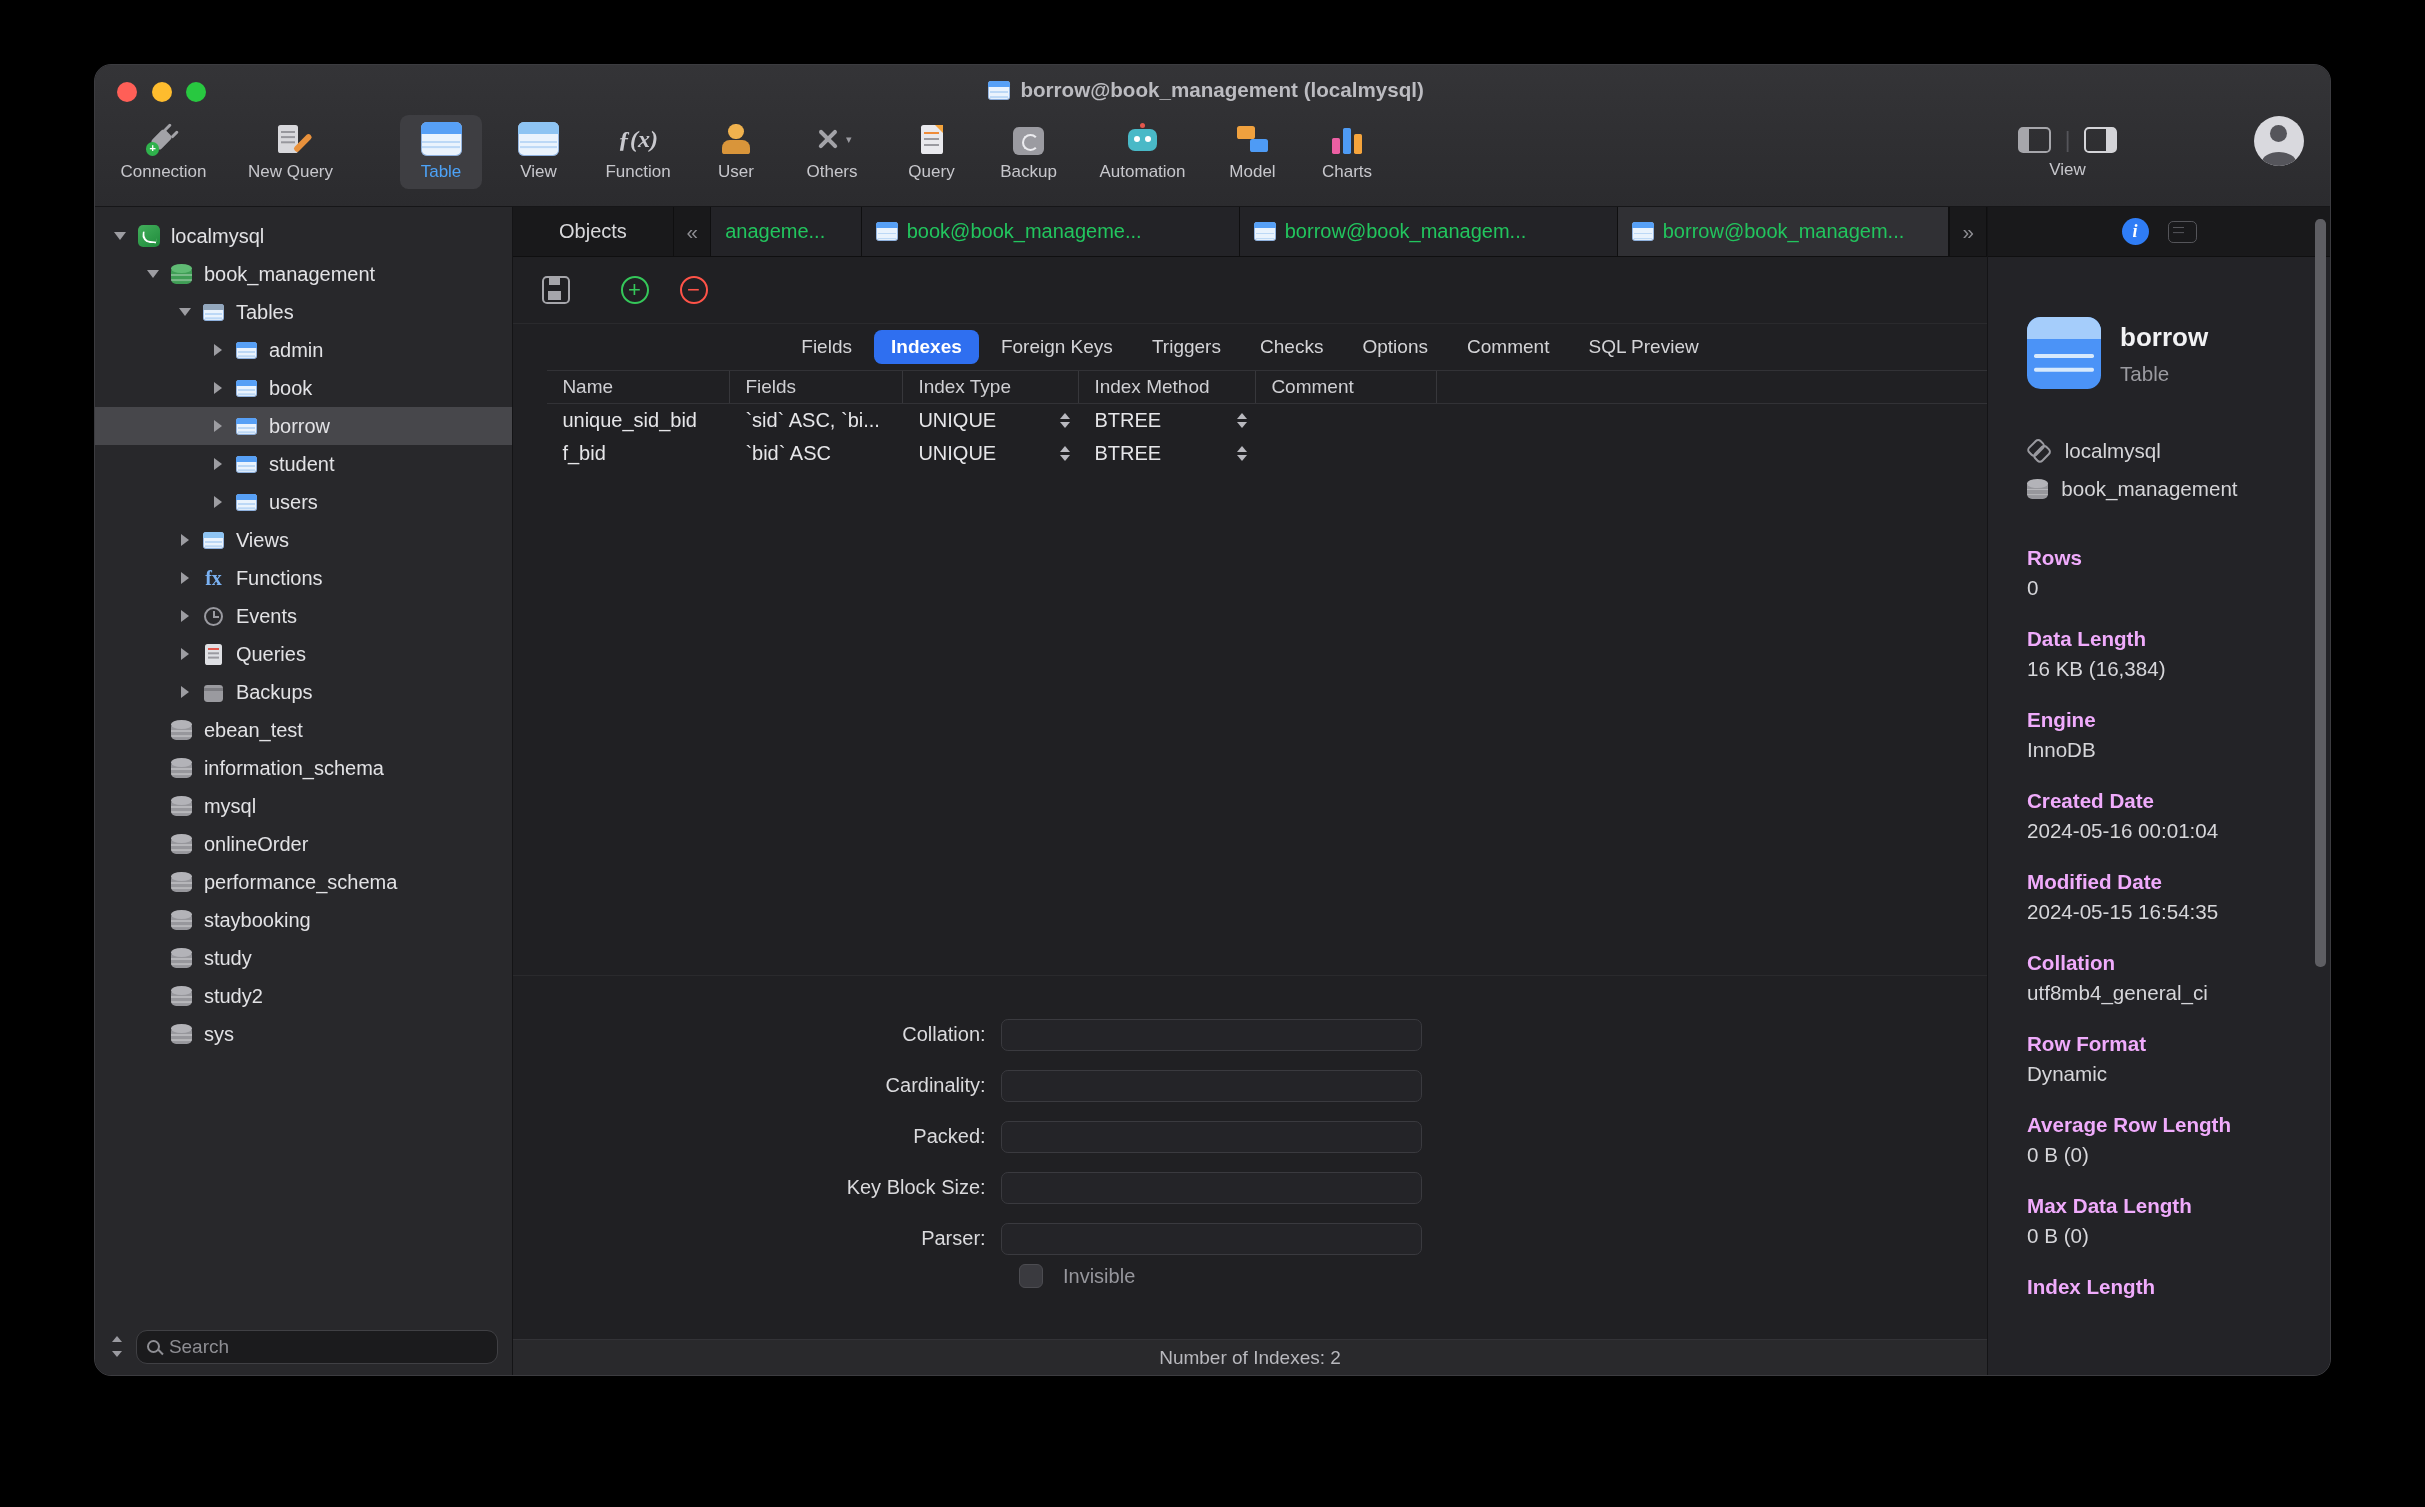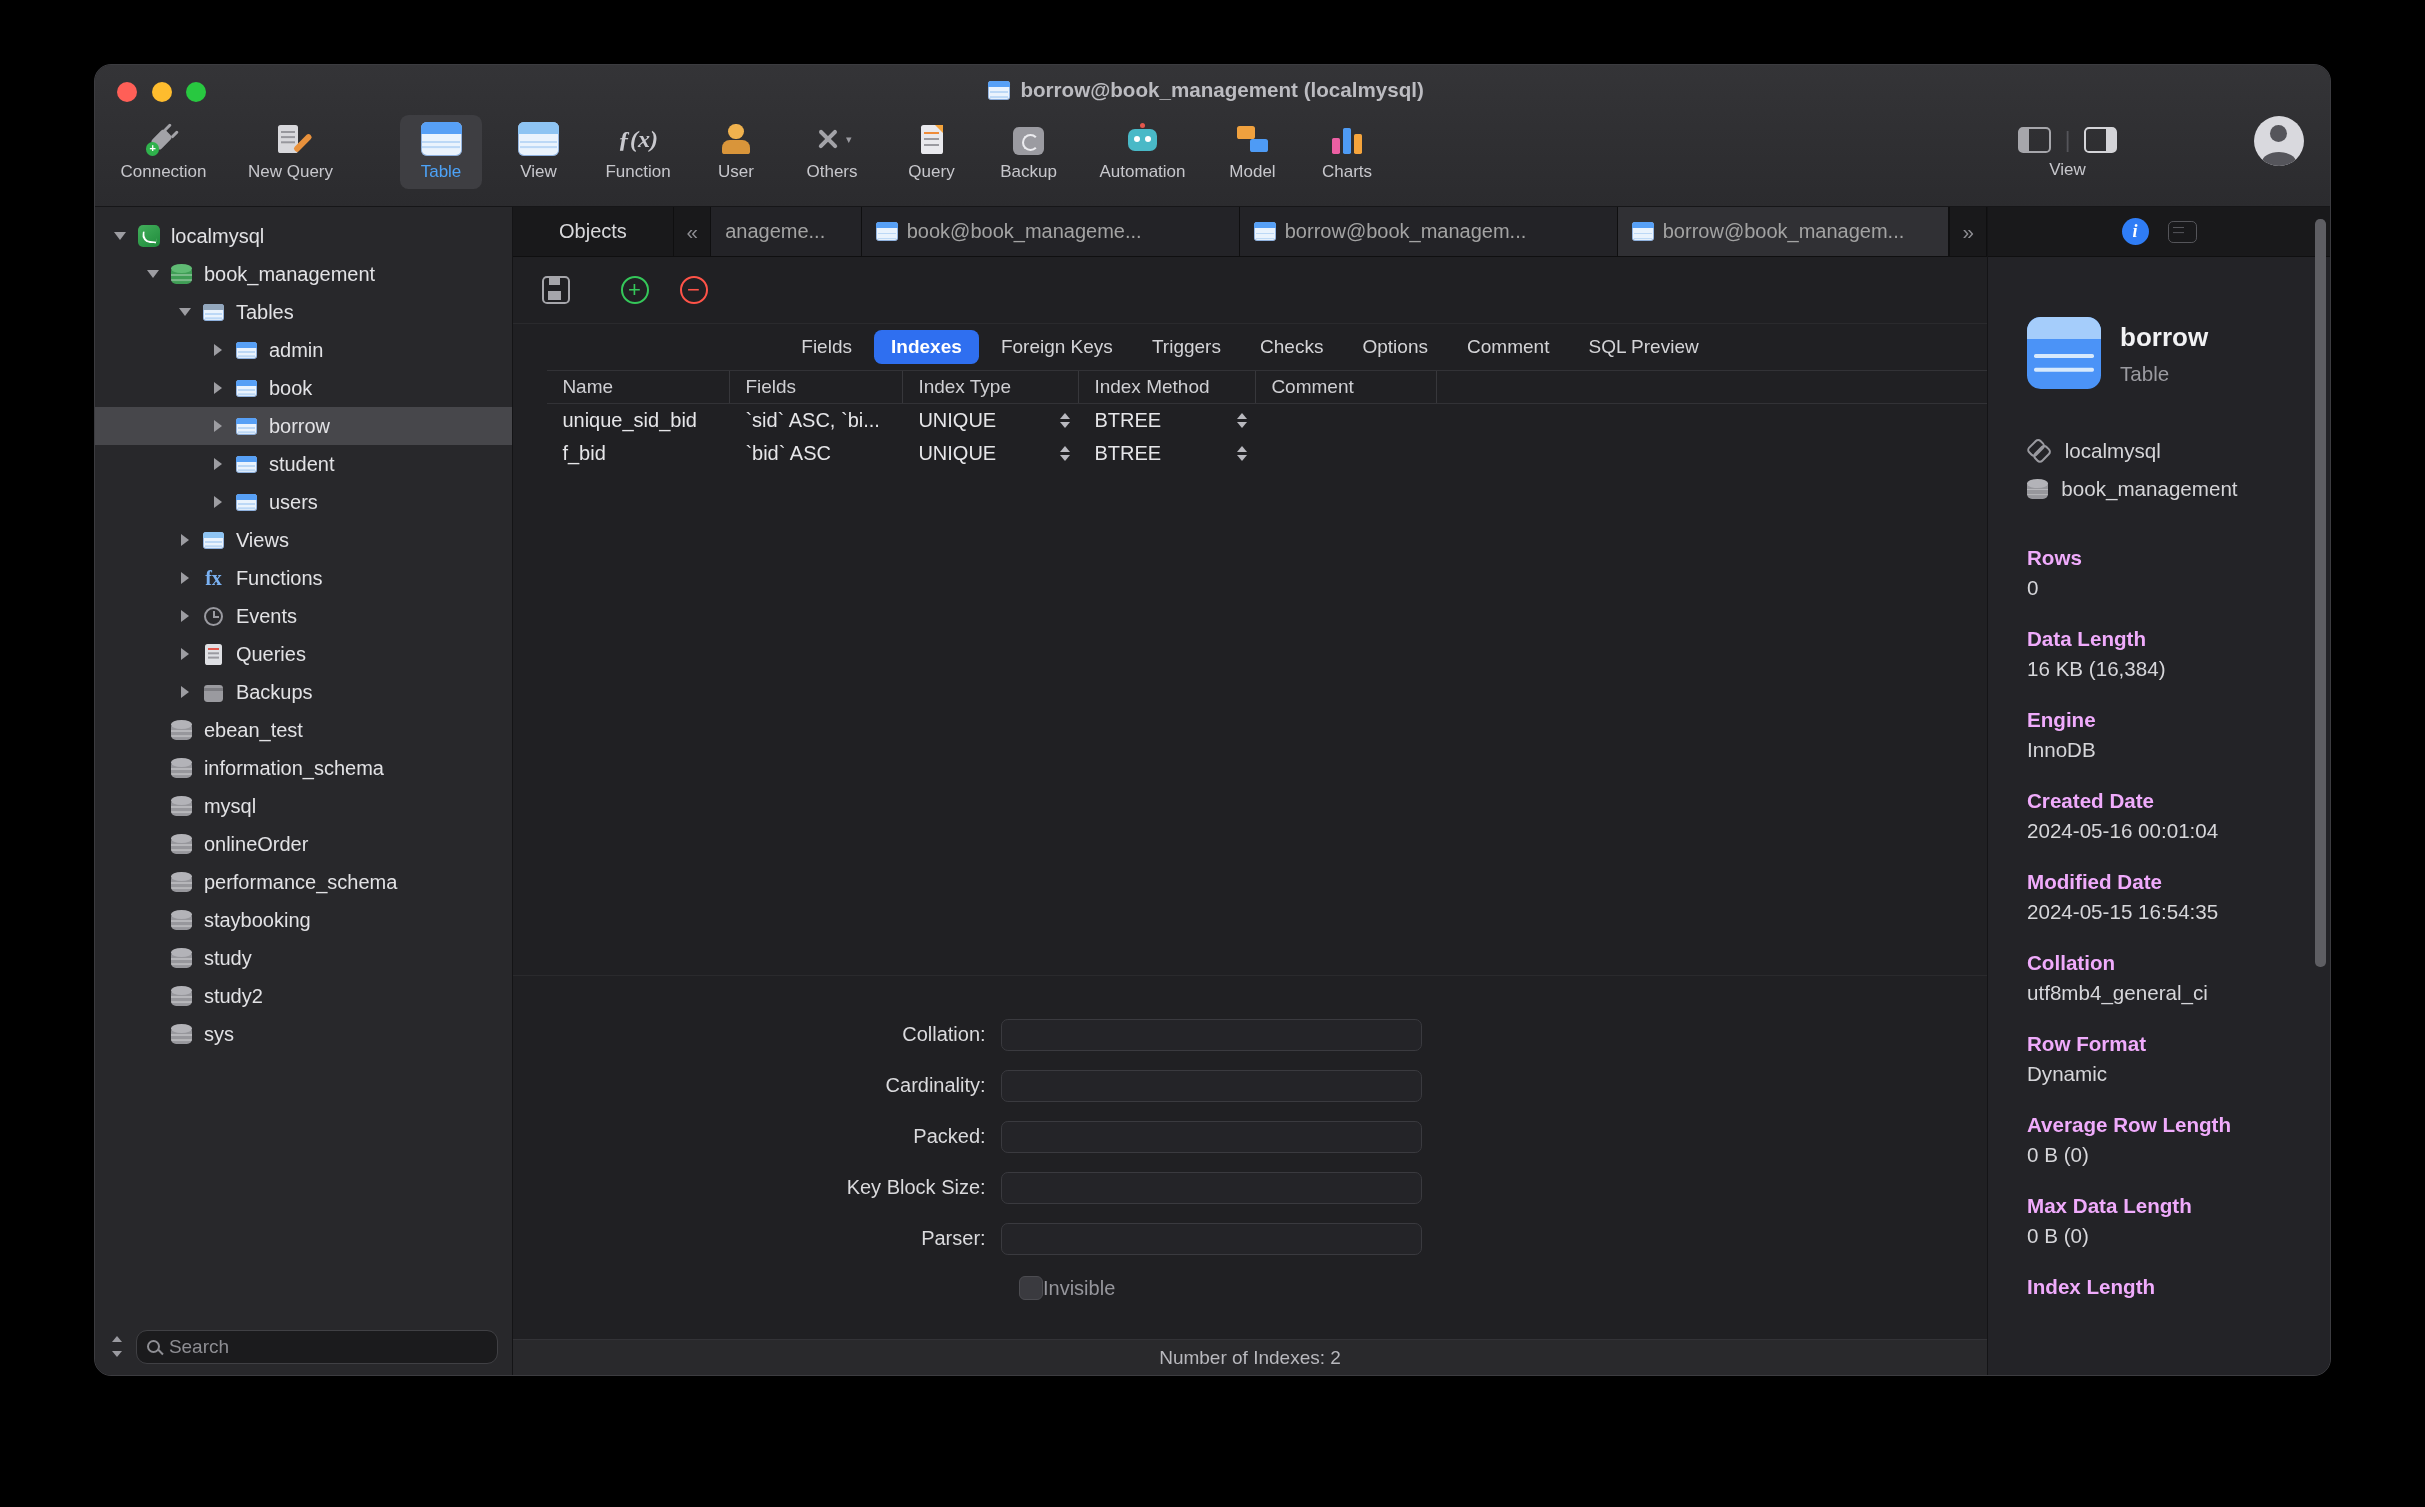--- a/index.html
+++ b/index.html
@@ -125,21 +125,21 @@
   .search-input{flex:1;height:34px;background:#1b1b1d;border:0.9px solid #404044;border-radius:11px;
     display:flex;align-items:center;padding:0 10.3px;gap:8.6px;color:#8e8e93;font-size:19px}
   .mag{width:13px;height:13px;border:2.1px solid #8e8e93;border-radius:50%;position:relative;flex:0 0 auto}
   .mag::after{content:"";position:absolute;width:6.9px;height:2.1px;background:#8e8e93;transform:rotate(45deg);right:-6px;bottom:-1.7px}
 
   
   .center{flex:1;display:flex;flex-direction:column;background:#202023;min-width:0;}
   .tabstrip{height:50px;background:#19191b;display:flex;align-items:stretch;border-bottom:0.9px solid #0f0f10;flex:0 0 auto}
   .tab-objects{width:163px;display:flex;align-items:center;justify-content:center;font-size:20px;color:#d8d8db;border-right:0.9px solid #0f0f10}
   .scrollbtn{width:38px;display:flex;align-items:center;justify-content:center;color:#8e8e93;font-size:20.6px;border-right:0.9px solid #0f0f10}
-  .tab{display:flex;align-items:center;gap:8.6px;padding:0 13.7px;font-size:20px;color:#a3a3a3;
+  .tab{display:flex;align-items:center;gap:8.6px;padding:0 13.7px;font-size:20px;color:#22c55e;
     border-right:0.9px solid #0f0f10;background:#232327;overflow:hidden;white-space:nowrap;flex:0 0 auto}
   .tab.active{background:#303034;}
   .etoolbar{height:67px;display:flex;align-items:center;padding:0 29px;border-bottom:0.9px solid #2a2a2d;flex:0 0 auto}
   .icon-save{position:relative;width:27.5px;height:27.5px;border:2.6px solid #a6a6ab;border-radius:5.1px}
   .icon-save::before{content:"";position:absolute;left:5.1px;top:-0.9px;width:11px;height:7.7px;background:#a6a6ab}
   .icon-save::after{content:"";position:absolute;left:4.3px;bottom:1.7px;width:13px;height:8.6px;background:#a6a6ab}
   .circle-btn{width:28px;height:28px;border-radius:50%;display:flex;align-items:center;justify-content:center;
     font-size:22px;line-height:1;background:transparent}
   .circle-btn.add{border:2.1px solid #35c75a;color:#35c75a;margin-left:51px}
   .circle-btn.remove{border:2.1px solid #ff5348;color:#ff5348;margin-left:31px}
@@ -156,21 +156,21 @@
   .gc{padding-left:15.4px;display:flex;align-items:center;overflow:hidden;white-space:nowrap}
   .stepper{display:inline-flex;flex-direction:column;gap:3.4px;margin-left:auto;margin-right:8.6px}
   .stepper i{display:block;width:0;height:0}
   .stepper .up{border-left:5.1px solid transparent;border-right:5.1px solid transparent;border-bottom:6px solid #b9b9bf}
   .stepper .down{border-left:5.1px solid transparent;border-right:5.1px solid transparent;border-top:6px solid #b9b9bf}
 
   .formarea{height:364px;border-top:0.9px solid #2a2a2d;padding-top:33px;flex:0 0 auto}
   .form-row{display:flex;align-items:center;height:51px}
   .form-label{width:488px;text-align:right;padding-right:15.4px;font-size:20px;color:#dadadd}
   .form-input{width:421px;height:32px;background:#242428;border:0.9px solid #3a3a3f;border-radius:6.9px}
-  .inv-row{display:flex;align-items:flex-end;gap:0;margin-top:12px;padding-left:506px}
+  .inv-row{display:flex;align-items:flex-end;gap:20px;padding-left:506px}
   .checkbox{width:24px;height:24px;border-radius:6px;background:#3a3a3f;border:0.9px solid #4c4c51}
   .inv-row .lbl{font-size:20px;color:#96969c}
 
   .statusbar{height:36px;border-top:0.9px solid #333337;background:#29292c;display:flex;align-items:center;
     justify-content:center;font-size:19px;color:#b8b8bd;flex:0 0 auto}
 
   
   .panel{width:343px;background:#232327;border-left:0.9px solid #141416;position:relative;display:flex;flex-direction:column}
   .panel-top{height:50px;background:#19191b;border-bottom:0.9px solid #0f0f10;display:flex;align-items:center;
     justify-content:center;gap:19px;flex:0 0 auto}

